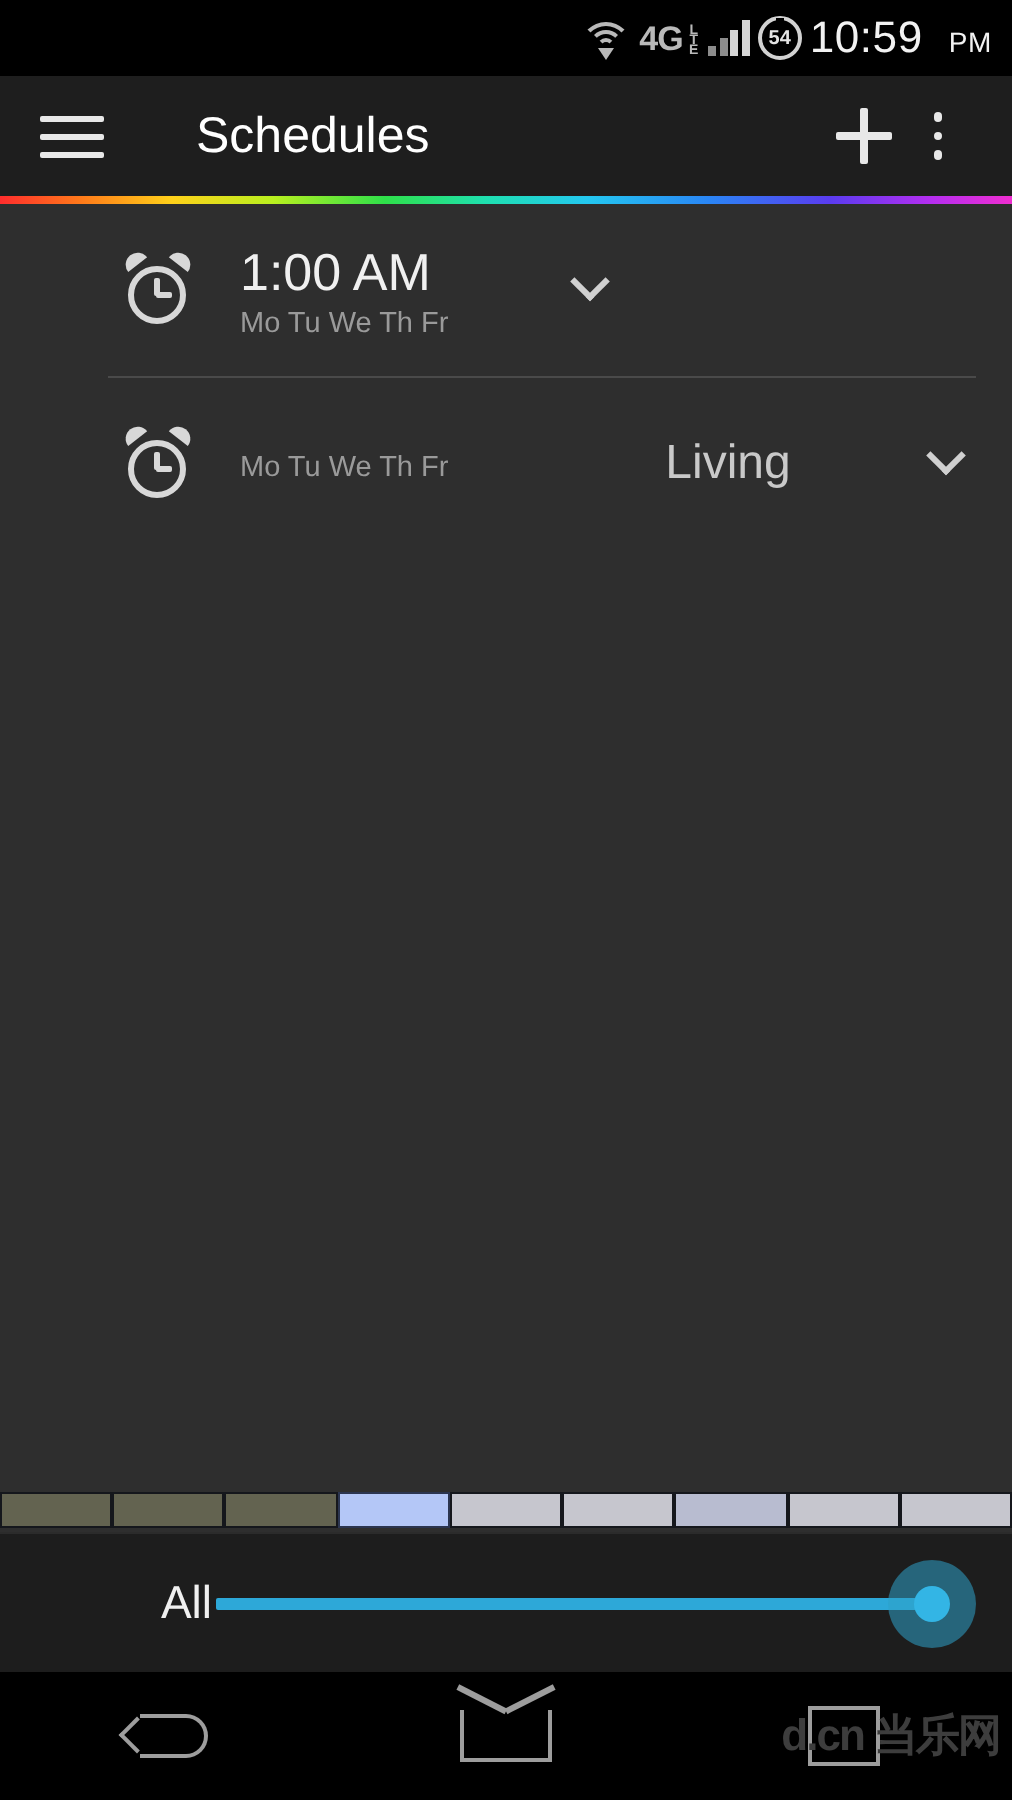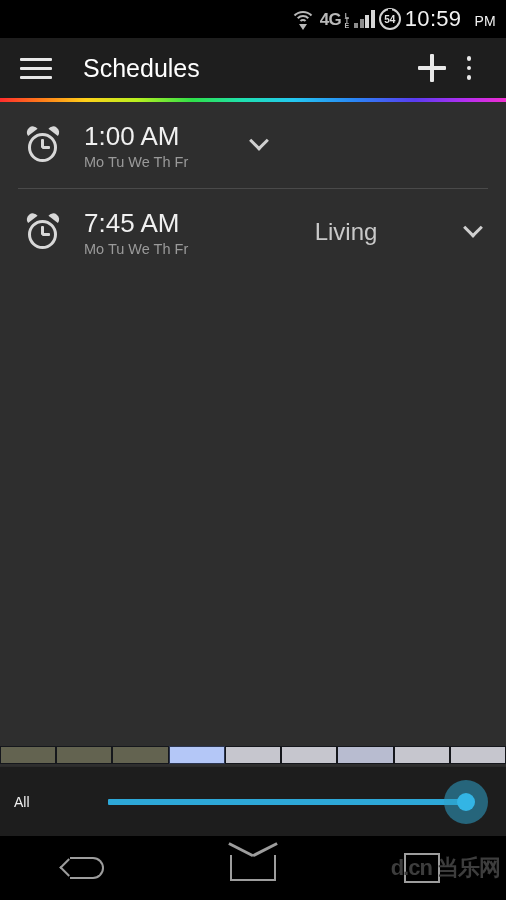--- a/index.html
+++ b/index.html
@@ -53,42 +53,42 @@
   .clock { font-size:22px; color:#f2f2f2; letter-spacing:0.3px; }
   .clock .ampm { font-size:14px; margin-left:13px; }
 
   
   .actionbar {
     height:60px; background:#1e1e1e; display:flex; align-items:center;
     padding:0 20px;
   }
   .hamburger { width:32px; display:flex; flex-direction:column; gap:6px; cursor:pointer; }
   .hamburger i { display:block; height:3px; background:#e8e8e8; border-radius:1px; }
-  .ab-title { font-size:25px; color:#ffffff; margin-left:31px; flex:1; }
+  .ab-title { font-size:25px; color:#ffffff; margin-left:46px; flex:1; }
   .plus { width:40px; height:40px; position:relative; cursor:pointer; }
   .plus::before, .plus::after {
     content:""; position:absolute; background:#e8e8e8; border-radius:1px;
   }
   .plus::before { width:28px; height:3.2px; top:18.4px; left:6px; }
   .plus::after { height:28px; width:3.2px; left:18.4px; top:6px; }
   .kebab { width:34px; height:40px; display:flex; flex-direction:column;
            align-items:center; justify-content:center; gap:5px; cursor:pointer; }
   .kebab i { width:4.5px; height:4.5px; border-radius:50%; background:#e8e8e8; display:block; }
 
   
   .rainbow {
     height:4px;
     background:linear-gradient(to right,
       #ff2d2d 0%, #ff7a1a 8%, #ffd11a 17%, #b9f01f 27%,
       #2fe04a 38%, #1fe0b0 48%, #24c8f0 58%, #2a86f5 70%,
       #5a3cf0 82%, #b52ef0 92%, #f02ed0 100%);
   }
 
   
-  .list { background:#2e2e2e; }
+  .list { background:#2e2e2e;margin-left:36px; }
   .row { display:flex; align-items:center; height:86px; padding:0 18px; cursor:pointer; }
   .alarm-icon { width:38px; height:38px; position:relative; flex:none; margin-left:6px; }
   .alarm-icon .face {
     position:absolute; left:4px; top:7px; width:29px; height:29px;
     border:3px solid #d8d8d8; border-radius:50%;
   }
   .alarm-icon .bell {
     position:absolute; width:12px; height:6px; background:#d8d8d8;
     border-radius:6px 6px 0 0; top:1px;
   }
@@ -114,21 +114,21 @@
   
   .palette { position:absolute; left:0; right:0; top:746px; height:18px; display:flex; }
   .swatch { flex:1; height:18px; border:1px solid #15171c; }
 
   
   .controlbar {
     position:absolute; left:0; right:0; top:766px; height:70px;
     background:#1d1d1d; display:flex; align-items:center; padding:0 14px;
     border-top:1px solid #2b2b2b;
   }
-  .all-label { font-size:14px; color:#f0f0f0; width:92px; text-align:left; flex:none; }
+  .all-label { font-size:23px; color:#f0f0f0; width:92px; text-align:right; flex:none; }
   .slider-wrap { flex:1; position:relative; height:46px; display:flex; align-items:center; }
   .slider-track { position:absolute; left:2px; right:18px; height:6px; background:#2da8d8; border-radius:1px; }
   .slider-halo {
     position:absolute; right:4px; width:44px; height:44px; border-radius:50%;
     background:rgba(46,160,200,0.55);
   }
   .slider-thumb {
     position:absolute; right:17px; width:18px; height:18px; border-radius:50%;
     background:#33b5e5;
   }
@@ -242,21 +242,20 @@
 
     <div class="row">
       <div class="alarm-icon">
         <span class="bell bl"></span>
           <span class="bell br"></span>
         <span class="face"></span>
           <span class="hand-h"></span>
           <span class="hand-m"></span>
       </div>
       <div class="row-times">
-        <div class="row-time">7:45 AM</div>
         <div class="row-days">Mo Tu We Th Fr</div>
       </div>
       <div class="row-label">Living</div>
       <div class="chev">
           <span></span>
         </div>
     </div>
 
   </div>
 

